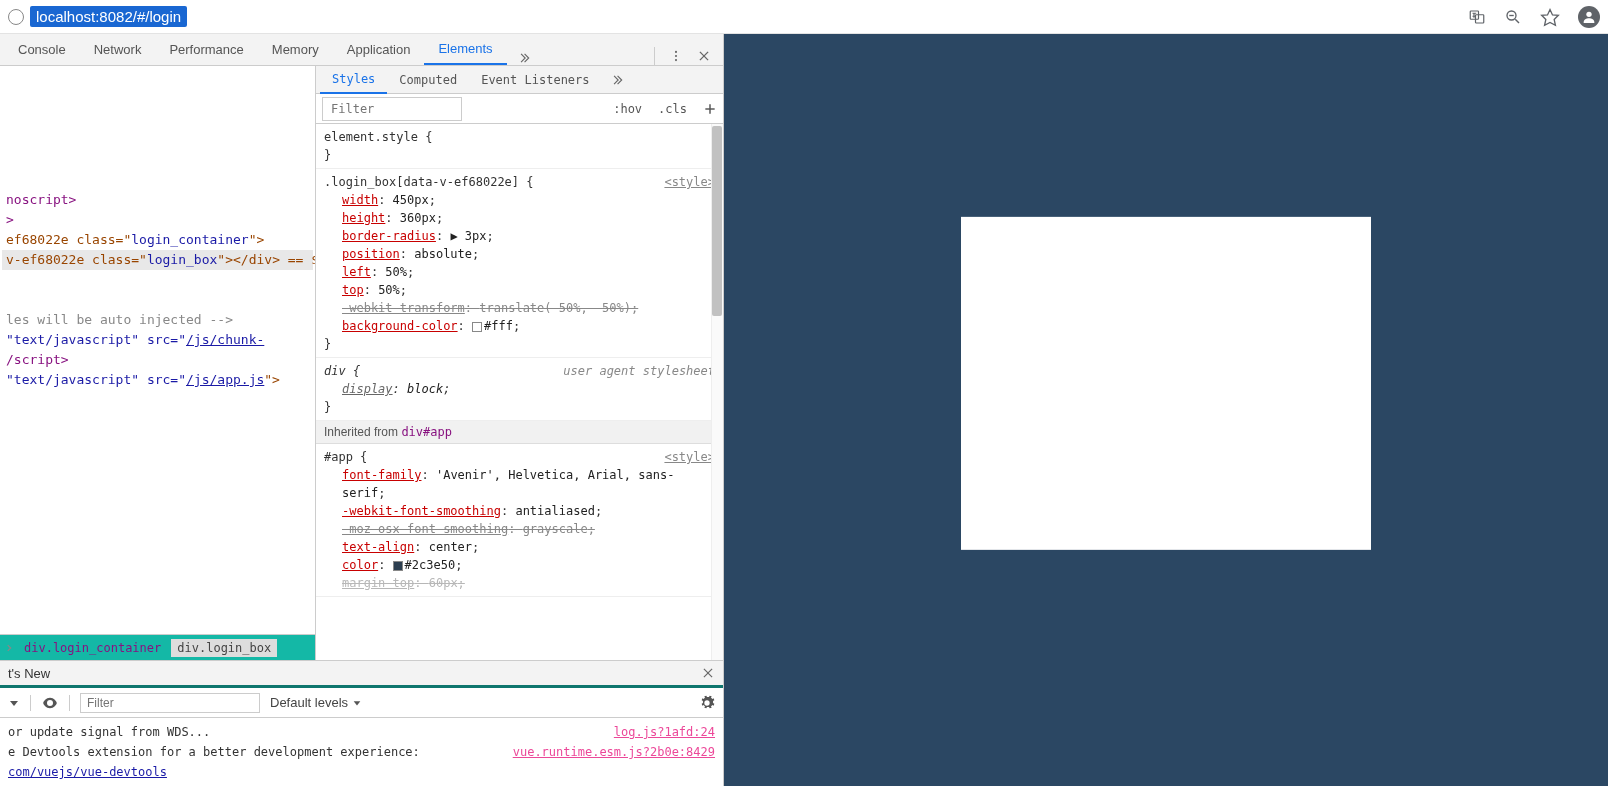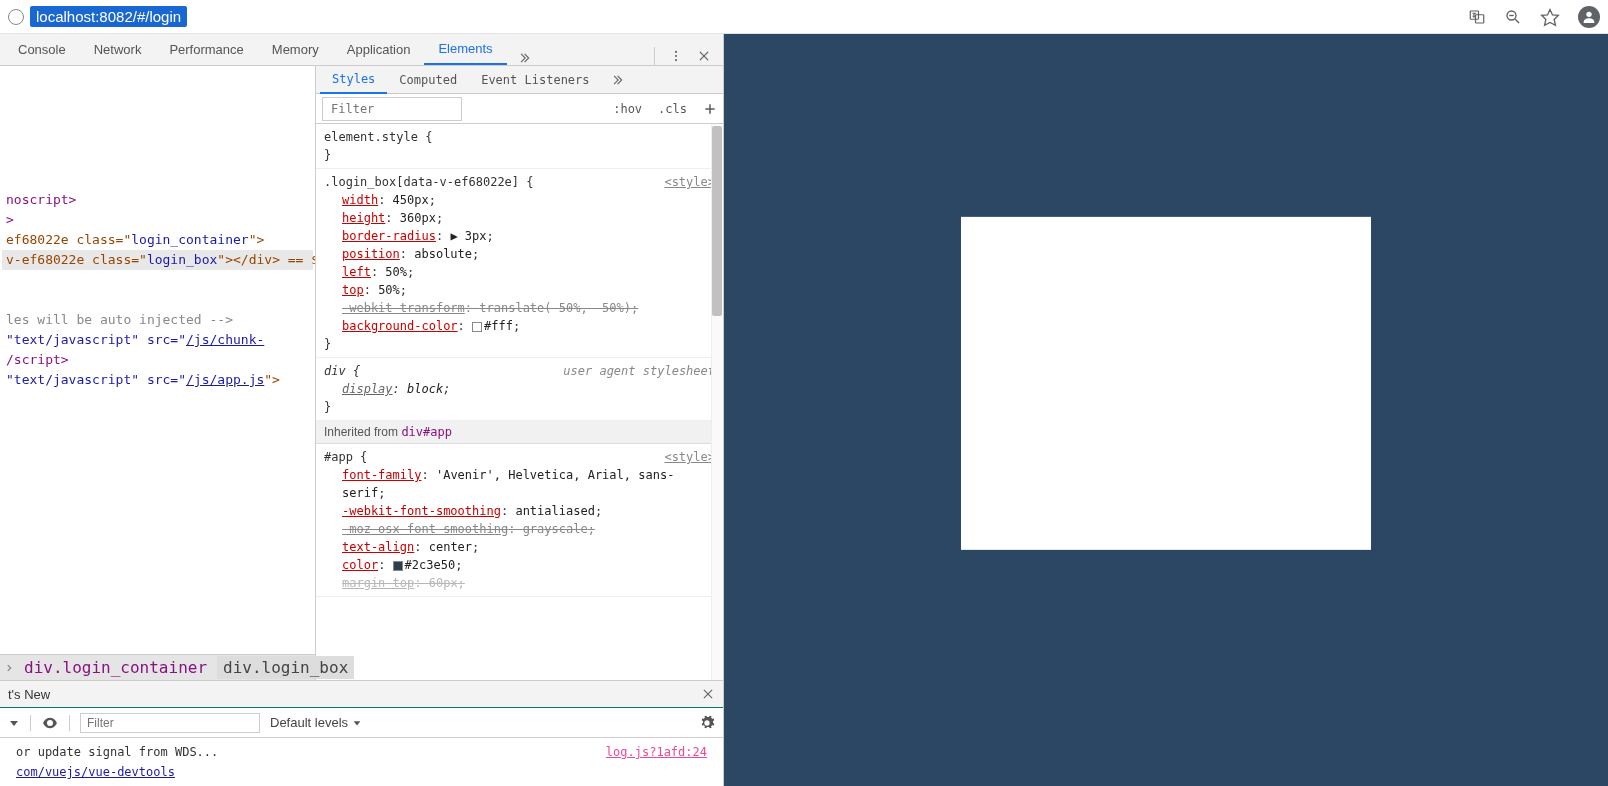--- a/index.html
+++ b/index.html
@@ -35,21 +35,21 @@
 .dom-pane { width: 316px; display:flex; flex-direction:column; border-right:1px solid #ccc; font-family: Menlo, Consolas, monospace; font-size:13px;gap:20px; }
 .dom-tree { flex:1; overflow:hidden; padding:4px 2px; line-height:20px; white-space:nowrap; }
 .dom-tree .line { padding:0 4px; }
 .dom-tree .sel { background:#e8e8e8; }
 .tag { color:#881280; }
 .attr { color:#994500; }
 .val { color:#1a1aa6; }
 .comment { color:#888; }
 .link { color:#1a1aa6; text-decoration:underline; }
 
-.breadcrumbs { height:26px; border-top:1px solid #ccc; display:flex; align-items:center; padding:0 4px; gap:4px; font-family: Menlo, Consolas, monospace; font-size:16px; background:#e5e5e5;text-align:right; }
+.breadcrumbs { height:26px; border-top:1px solid #ccc; display:flex; align-items:center; padding:0 4px; gap:4px; font-family: Menlo, Consolas, monospace; font-size:12px; background:#14b8a6;text-align:right; }
 .crumb { padding:2px 6px; color:#881280; white-space:nowrap; }
 .crumb.active { background:#ddd; color:#444; }
 
 
 .styles-pane { flex:1; display:flex; flex-direction:column; font-family: Menlo, Consolas, monospace; font-size:12px; min-width:0; position:relative; }
 .sp-tabs { height:28px; display:flex; align-items:center; border-bottom:1px solid #ccc; background:#f3f3f3; padding:0 4px; }
 .sp-tab { padding:0 12px; height:28px; display:flex; align-items:center; color:#555; }
 .sp-tab.active { color:#1a73e8; border-bottom:2px solid #1a73e8; }
 .sp-filter { height:30px; display:flex; align-items:center; border-bottom:1px solid #ccc; padding:0 6px; gap:8px; }
 .sp-filter input { border:none; outline:none; font-family:inherit; font-size:12px; width:130px; padding:4px; }
@@ -65,31 +65,31 @@
 .prop { padding-left:18px; }
 .pname { color:#c80000;text-decoration:underline; }
 .pval { color:#222; }
 .strike { text-decoration:line-through; color:#888; }
 .strike .pname { color:#888; }
 .swatch { display:inline-block; width:10px; height:10px; border:1px solid #888; vertical-align:middle; margin-right:2px; }
 .inherited { background:#f1f1f1; padding:4px 8px; font-family:Arial,sans-serif; color:#555; border-bottom:1px solid #ddd; }
 .inherited .sel2 { color:#881280; font-family:Menlo,Consolas,monospace; }
 
 
-.whatsnew { height:28px; border-top:1px solid #ccc; border-bottom:1px solid #0f766e; display:flex; align-items:center; padding:0 8px; background:#f3f3f3; }
+.whatsnew { height:28px; border-top:1px solid #ccc; border-bottom:3px solid #0f766e; display:flex; align-items:center; padding:0 8px; background:#f3f3f3; }
 .whatsnew-close { margin-left:auto; color:#666; }
 
 .console-toolbar { height:30px; display:flex; align-items:center; padding:0 8px; gap:10px; border-bottom:1px solid #ccc; }
 .ct-item { color:#666; display:flex; align-items:center; }
 .ct-filter { border:1px solid #ccc; padding:2px 6px; font-family:Arial; font-size:12px; width:180px; }
 .ct-levels { display:flex; align-items:center; gap:4px; color:#444; }
 .ct-sep { width:1px; height:16px; background:#ccc; }
 .ct-right { margin-left:auto; }
 
-.console-body { flex:0 0 auto; padding:4px 16px; font-family:Menlo,Consolas,monospace; font-size:12px; line-height:20px; }
+.console-body { flex:0 0 auto; padding:4px 8px; font-family:Menlo,Consolas,monospace; font-size:12px; line-height:20px; }
 .console-line { display:flex; }
 .console-link { margin-left:auto; color:#ec4899; text-decoration:underline; white-space:nowrap; }
 .cl-link { color:#1a1aa6; text-decoration:underline; }
 svg { display:block; }
 </style>
 </head>
 <body>
 
 <div class="root">
 
@@ -304,20 +304,24 @@
             </svg>
           </span>
       </div>
 
       <div class="console-body">
         <div class="console-line">
             <span>or update signal from WDS...</span>
             <span class="console-link">log.js?1afd:24</span>
           </div>
         <div class="console-line">
+            <span>e Devtools extension for a better development experience: </span>
+            <span class="console-link">vue.runtime.esm.js?2b0e:8429</span>
+          </div>
+        <div class="console-line">
             <span class="cl-link">com/vuejs/vue-devtools</span>
           </div>
       </div>
     </div>
 
     <div class="rendered">
       <div class="login-box"></div>
     </div>
   </div>
 </div>

